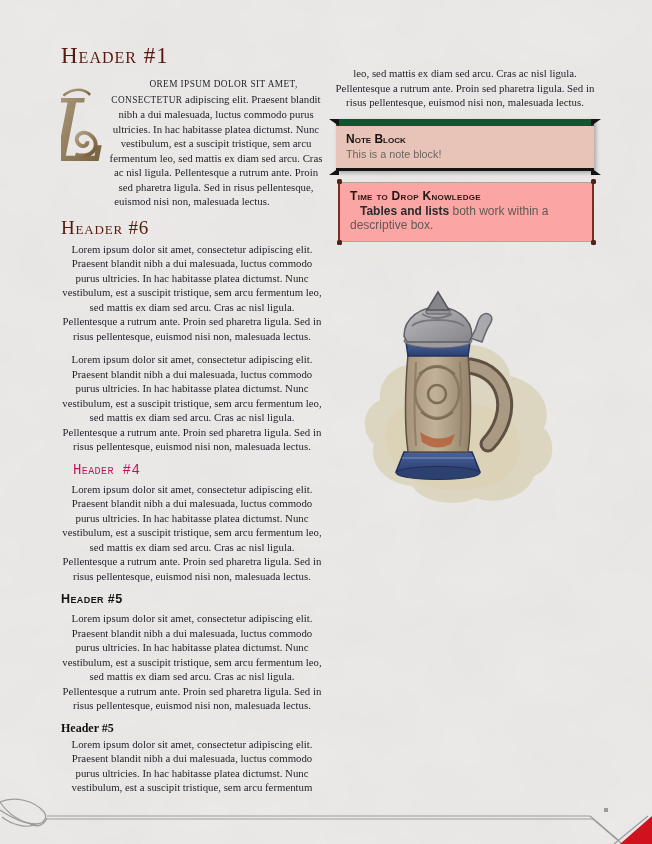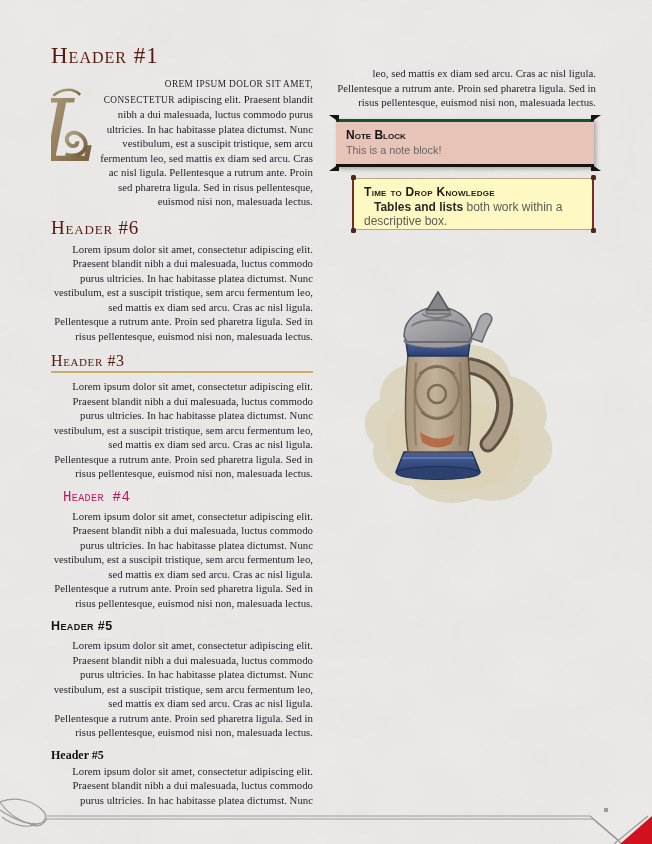--- a/index.html
+++ b/index.html
@@ -5,48 +5,48 @@
   html,body{margin:0;padding:0;background:#d8d8d6;}
   .page{
     position:relative; width:652px; height:844px; overflow:hidden;
     background:#edecea;
     font-family:"Liberation Serif", serif;
     color:#1f1f26;
   }
   .texture{position:absolute;inset:0;pointer-events:none;}
   
   .col{position:absolute;width:262px;}
-  .col-left{left:51px;top:44px;height:762px;overflow:hidden;}
+  .col-left{left:61px;top:44px;height:762px;overflow:hidden;}
   .col-right{left:334px;top:66px;height:740px;}
-  p.body{margin:0 0 9px;font-size:10.8px;line-height:14.5px;text-align:right;}
+  p.body{margin:0 0 9px;font-size:10.8px;line-height:14.5px;text-align:center;}
   .h1{font-size:23px;line-height:24px;font-variant:small-caps;color:#58180D;margin:0 0 8px;letter-spacing:1px;font-weight:normal;}
   .h2{font-size:19px;line-height:20px;font-variant:small-caps;color:#58180D;margin:7px 0 4px;letter-spacing:.8px;font-weight:normal;}
   .h3{font-size:16px;line-height:17px;font-variant:small-caps;color:#58180D;margin:7px 0 6px;letter-spacing:.6px;font-weight:normal;border-bottom:2px solid #c9ad6a;padding-bottom:2px;}
   .h4{font-size:14px;line-height:15px;font-variant:small-caps;color:#be185d;margin:6px 12px 4px;letter-spacing:.4px;font-weight:normal;font-family:Liberation Mono, monospace;}
   .h5{font-family:"Liberation Sans",sans-serif;font-size:12.5px;line-height:14px;font-variant:small-caps;color:#141414;margin:9px 0 5px;letter-spacing:.4px;font-weight:bold;}
   .h6{font-size:12px;line-height:13px;color:#111;margin:6px 0 2px;font-weight:bold;}
   
   .dropcap{float:left;width:50px;height:106px;margin:2px 6px 0 -8px;}
   .lead{font-size:9.3px;letter-spacing:.4px;text-transform:uppercase;margin-left:15px;}
   
   .note{position:relative;margin:9px 2px 0 2px;background:#e8c4b8;
-        border-top:3px solid #14532d;border-bottom:3px solid #141414;
+        border-top:7px solid #14532d;border-bottom:3px solid #141414;
         padding:6px 10px 7px;box-shadow:2px 2px 4px rgba(0,0,0,.28);}
   .note-title{font-family:"Liberation Sans",sans-serif;font-variant:small-caps;font-weight:bold;font-size:12px;line-height:14px;color:#141414;margin:0;}
   .note-body{font-family:"Liberation Sans",sans-serif;font-size:10.8px;line-height:14px;color:#6b6560;margin:1px 0 0;}
   .tip{position:absolute;width:0;height:0;}
   .tip.tl{top:-7px;left:-7px;border-top:7px solid #141414;border-left:10px solid transparent;}
   .tip.tr{top:-7px;right:-7px;border-top:7px solid #141414;border-right:10px solid transparent;}
   .tip.bl{bottom:-7px;left:-7px;border-bottom:7px solid #141414;border-left:10px solid transparent;}
   .tip.br{bottom:-7px;right:-7px;border-bottom:7px solid #141414;border-right:10px solid transparent;}
   
-  .descbox{position:relative;margin:11px 2px 0 18px;background:#fef9c3;
+  .descbox{position:relative;margin:11px 2px 0 4px;background:#fca5a5;
            border-top:1px solid #b3a789;border-bottom:1px solid #b3a789;
            border-left:2px solid #772f21;border-right:2px solid #772f21;
-           padding:6px 10px 0;}
+           padding:6px 10px 8px;}
   .desc-title{font-family:"Liberation Sans",sans-serif;font-variant:small-caps;font-weight:bold;font-size:12px;line-height:15px;color:#221a12;margin:0;letter-spacing:.3px;}
   .desc-body{font-family:"Liberation Sans",sans-serif;font-size:10.8px;line-height:14.5px;color:#5e5a54;margin:2px 0 0;}
   .desc-indent{font-family:"Liberation Sans",sans-serif;font-size:12px;line-height:14.5px;color:#5e5a54;margin:0;text-indent:10px;}
   .desc-indent b{color:#2b2b2b;}
   .dot{position:absolute;width:5px;height:5px;background:#4f241a;border-radius:1.5px;}
   .dot.tl{top:-4px;left:-3.5px;} .dot.tr{top:-4px;right:-3.5px;}
   .dot.bl{bottom:-4px;left:-3.5px;} .dot.br{bottom:-4px;right:-3.5px;}
   
   .stein{position:absolute;left:356px;top:290px;}
   .footer{position:absolute;left:0;top:794px;}
@@ -85,21 +85,20 @@
         </defs>
         <text x="-4" y="88" font-family="DejaVu Serif, serif" font-style="italic" font-size="100" fill="url(#gold)">L</text>
         <path d="M12,12 C22,3 36,3 43,11" stroke="url(#gold)" stroke-width="3" fill="none"></path>
         <path d="M26,80 C46,86 56,70 45,59 C36,50 23,58 29,67 C32,72 40,72 40,65" stroke="url(#gold)" stroke-width="4.5" fill="none"></path>
       </svg><span class="lead">orem ipsum dolor sit amet, consectetur</span><span> adipiscing elit. Praesent blandit nibh a dui malesuada, luctus commodo purus ultricies. In hac habitasse platea dictumst. Nunc vestibulum, est a suscipit tristique, sem arcu fermentum leo, sed mattis ex diam sed arcu. Cras ac nisl ligula. Pellentesque a rutrum ante. Proin sed pharetra ligula. Sed in risus pellentesque, euismod nisi non, malesuada lectus.</span>
     </p>
 
     <h2 class="h2">Header #6</h2>
     <p class="body">Lorem ipsum dolor sit amet, consectetur adipiscing elit. Praesent blandit nibh a dui malesuada, luctus commodo purus ultricies. In hac habitasse platea dictumst. Nunc vestibulum, est a suscipit tristique, sem arcu fermentum leo, sed mattis ex diam sed arcu. Cras ac nisl ligula. Pellentesque a rutrum ante. Proin sed pharetra ligula. Sed in risus pellentesque, euismod nisi non, malesuada lectus.</p>
 
-    <h3 class="h3">Header #3</h3>
     <p class="body">Lorem ipsum dolor sit amet, consectetur adipiscing elit. Praesent blandit nibh a dui malesuada, luctus commodo purus ultricies. In hac habitasse platea dictumst. Nunc vestibulum, est a suscipit tristique, sem arcu fermentum leo, sed mattis ex diam sed arcu. Cras ac nisl ligula. Pellentesque a rutrum ante. Proin sed pharetra ligula. Sed in risus pellentesque, euismod nisi non, malesuada lectus.</p>
 
     <h4 class="h4">Header #4</h4>
     <p class="body">Lorem ipsum dolor sit amet, consectetur adipiscing elit. Praesent blandit nibh a dui malesuada, luctus commodo purus ultricies. In hac habitasse platea dictumst. Nunc vestibulum, est a suscipit tristique, sem arcu fermentum leo, sed mattis ex diam sed arcu. Cras ac nisl ligula. Pellentesque a rutrum ante. Proin sed pharetra ligula. Sed in risus pellentesque, euismod nisi non, malesuada lectus.</p>
 
     <div class="h5">Header #5</div>
     <p class="body">Lorem ipsum dolor sit amet, consectetur adipiscing elit. Praesent blandit nibh a dui malesuada, luctus commodo purus ultricies. In hac habitasse platea dictumst. Nunc vestibulum, est a suscipit tristique, sem arcu fermentum leo, sed mattis ex diam sed arcu. Cras ac nisl ligula. Pellentesque a rutrum ante. Proin sed pharetra ligula. Sed in risus pellentesque, euismod nisi non, malesuada lectus.</p>
 
     <div class="h6">Header #5</div>
     <p class="body">Lorem ipsum dolor sit amet, consectetur adipiscing elit. Praesent blandit nibh a dui malesuada, luctus commodo purus ultricies. In hac habitasse platea dictumst. Nunc vestibulum, est a suscipit tristique, sem arcu fermentum</p>

